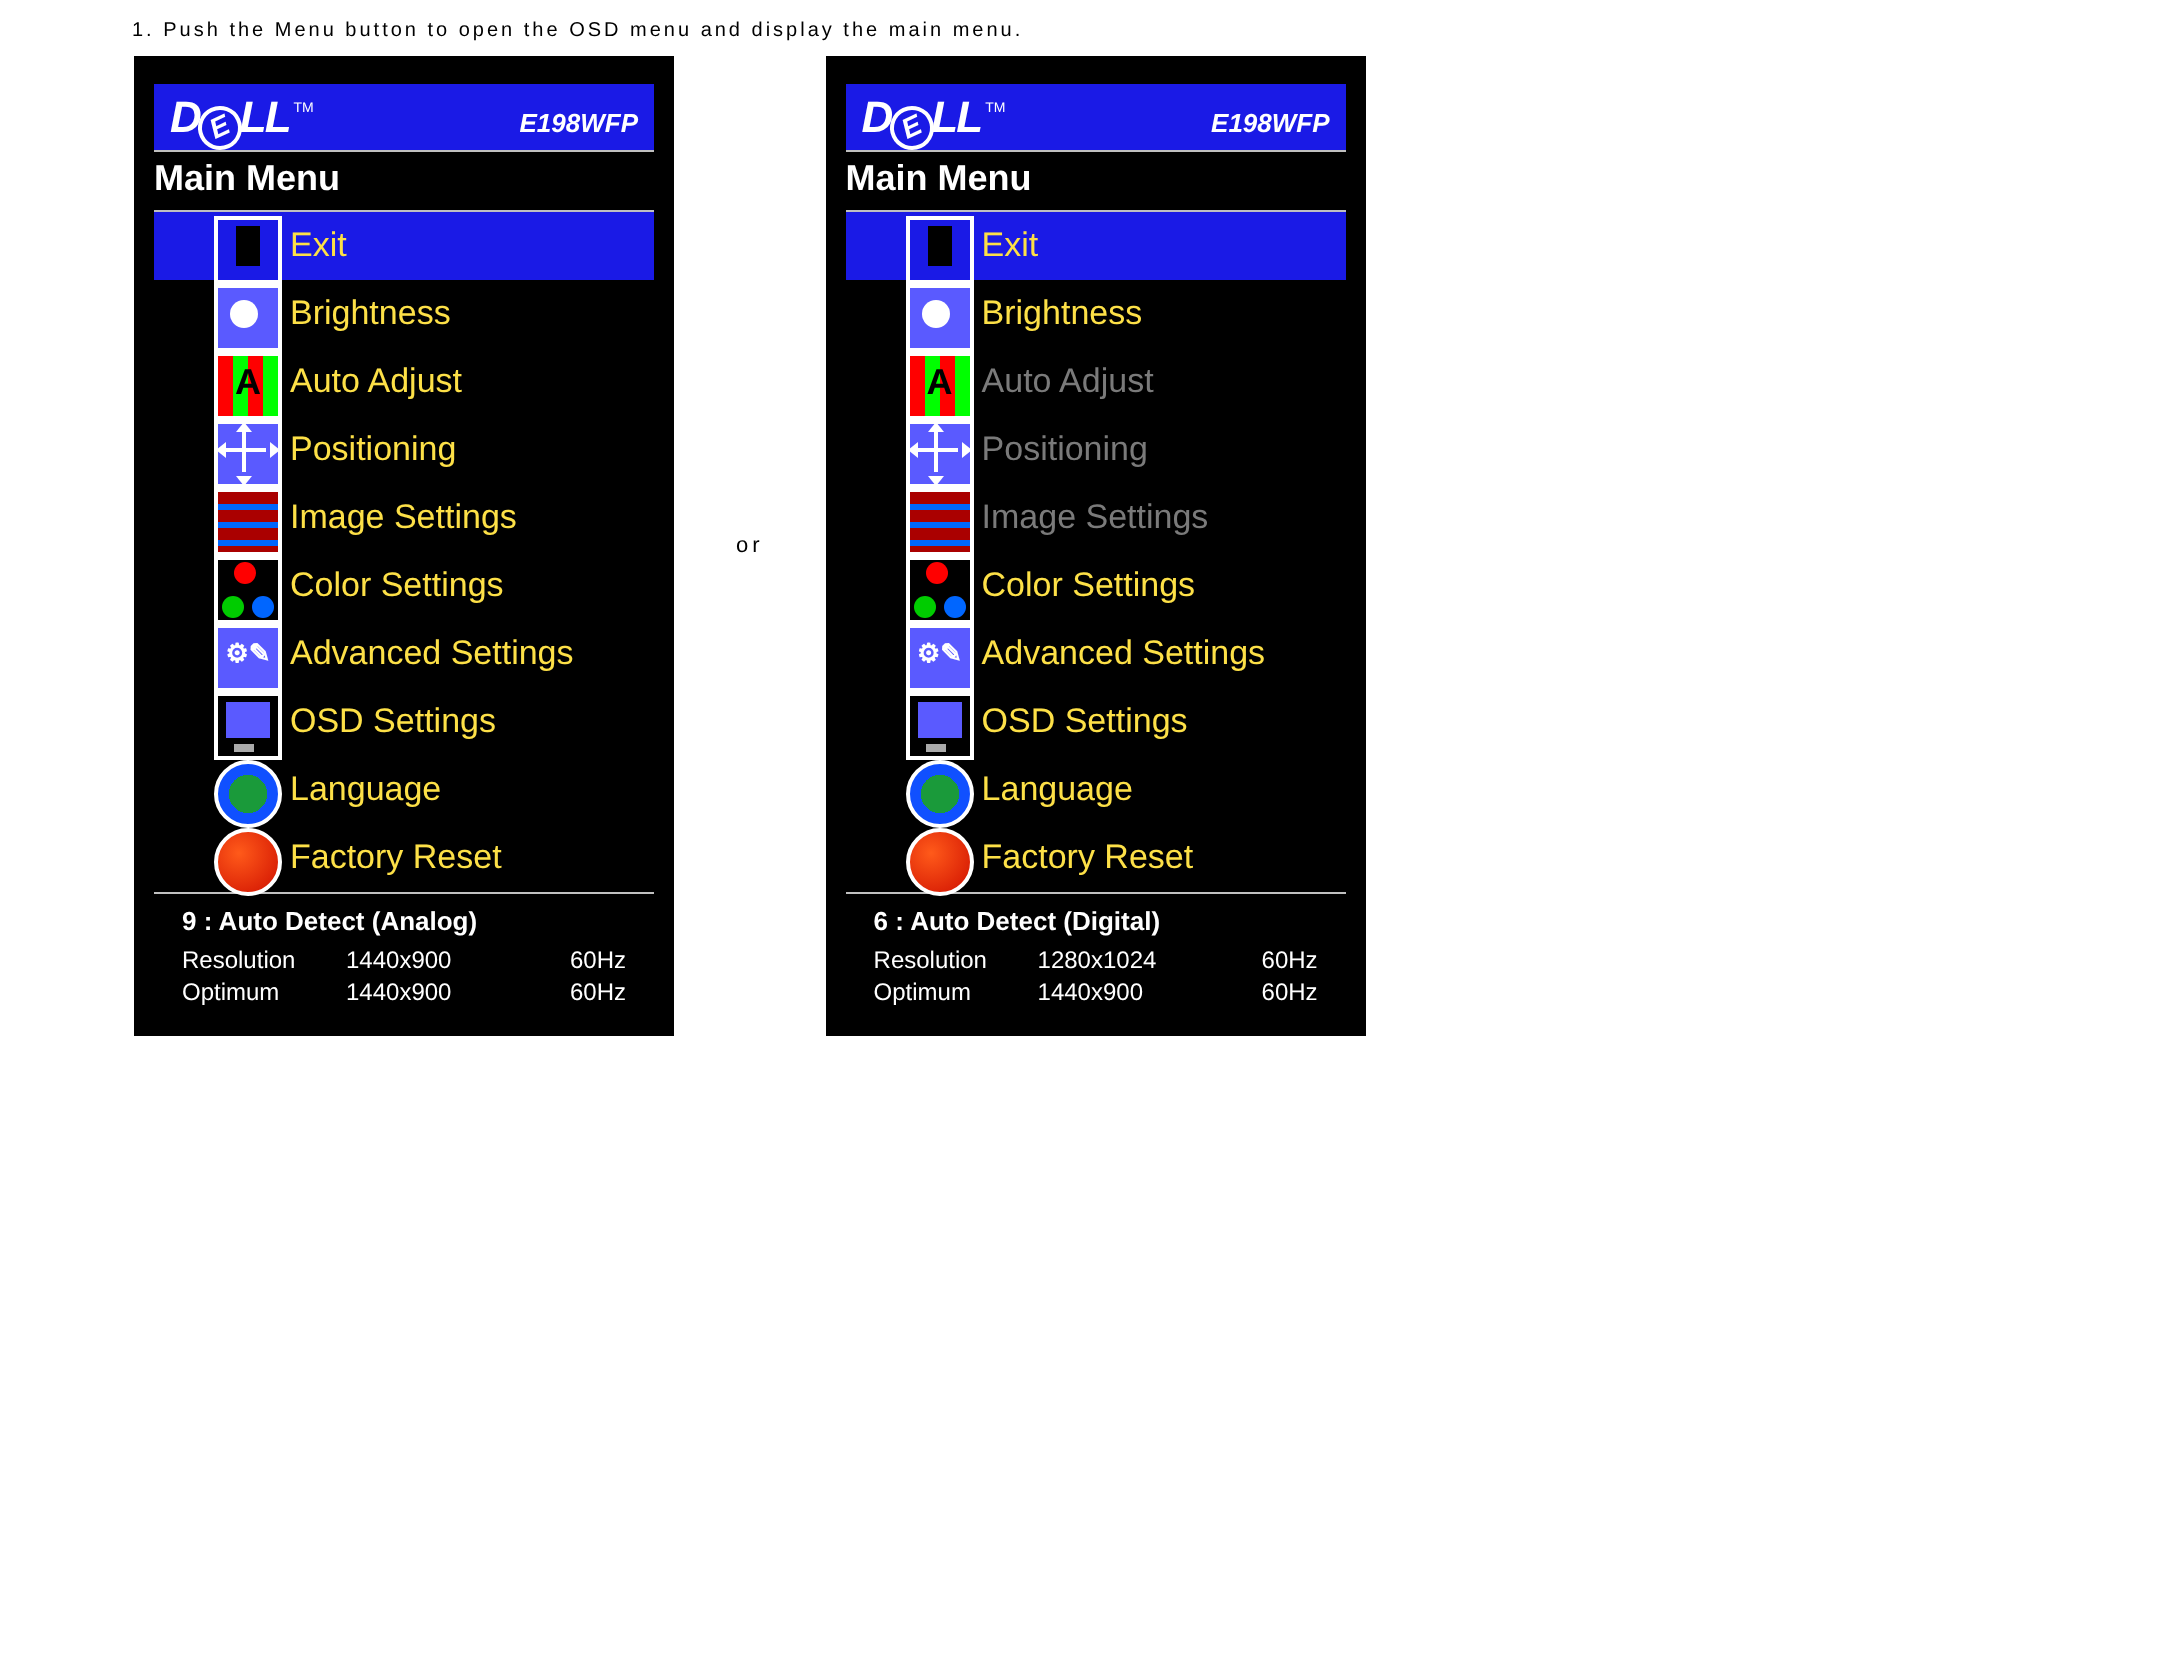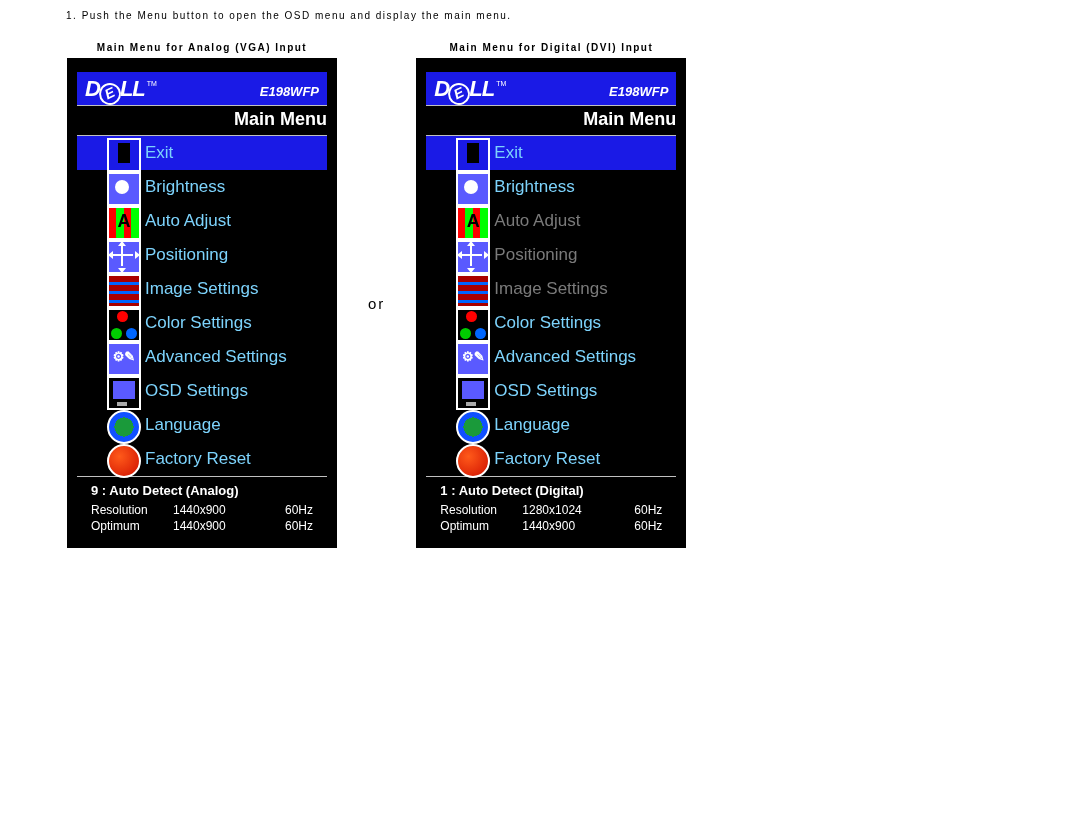--- a/index.html
+++ b/index.html
@@ -8,39 +8,39 @@
     font-family: Verdana, Arial, sans-serif;
     font-size: 11px;
     color: #000;
     background: #fff;
     width: 1080px;
     box-sizing: border-box;
   }
   .instruction {
     letter-spacing: 1.5px;
     font-size: 10px;
-    margin: 0 0 20px 50px;
+    margin: 0 0 6px 50px;
   }
   .layout-table {
     border-collapse: collapse;
     margin-left: 50px;
   }
   .layout-table td {
     vertical-align: middle;
   }
   .caption {
     font-weight: bold;
     letter-spacing: 1.5px;
     font-size: 10px;
     padding-bottom: 4px;
     text-align: center;
   }
   .or-cell {
     text-align: center;
-    font-size: 15px;
+    font-size: 11px;
     letter-spacing: 2px;
     padding: 0 30px;
     vertical-align: middle;
   }
   .osd {
     width: 270px;
     background: #000;
     padding: 14px 10px 14px 10px;
     box-sizing: border-box;
     font-family: Arial, sans-serif;
@@ -74,21 +74,21 @@
   .logo .tm { font-size: 7px; font-weight: normal; margin-left:2px; position:relative; top:-10px;}
   .model {
     color: #fff;
     font-size: 13px;
     font-weight: bold;
     font-style: italic;
   }
   .osd-title-row {
     background: #000;
     color: #fff;
-    text-align: right;
+    text-align: left;
     font-size: 18px;
     font-weight: bold;
     padding: 3px 0 5px 0;
     border-bottom: 1px solid #c0c0c0;
   }
   .menu-list { }
   .menu-item {
     display: flex;
     align-items: center;
     height: 34px;
@@ -96,21 +96,21 @@
   }
   .menu-item .icon {
     width: 30px; height: 30px;
     margin-left: 30px;
     margin-right: 8px;
     flex: 0 0 30px;
     box-sizing: border-box;
   }
   .menu-item .label {
     font-size: 17px;
-    color: #7dd3fc;
+    color: #fde047;
   }
   .menu-item.selected { background: #1a1ae6; }
   .menu-item.disabled .label { color: #7a7a7a; }
   .sep { height:1px; background:#c0c0c0; }
   .status {
     padding: 6px 14px 0 14px;
     color: #fff;
     font-size: 12px;
   }
   .status .line1 { font-weight: bold; margin-bottom: 4px; font-size:13px;}
@@ -151,25 +151,20 @@
 </head>
 <body>
 
 <p class="instruction">
   <span>1.</span>
   <span>Push the Menu button to open the OSD menu and display the main menu.</span>
 </p>
 
 <table class="layout-table">
   <tbody>
-      <tr>
-    <td class="caption">Main Menu for Analog (VGA) Input</td>
-    <td></td>
-    <td class="caption">Main Menu for Digital (DVI) Input</td>
-  </tr>
   <tr>
     <td>
       <div class="osd">
             <div class="osd-hdr">
               <span class="logo">
                 <span class="d">D</span>
                 <span class="e-ring">E</span>
                 <span class="ll">LL</span>
                 <span class="tm">TM</span>
               </span>
@@ -360,21 +355,21 @@
               </div>
               <div class="menu-item">
                 <span class="icon">
                   <div class="ic ic-reset"></div>
                 </span>
                 <span class="label">Factory Reset</span>
               </div>
             </div>
             <div class="sep"></div>
             <div class="status">
-              <div class="line1">1 : Auto Detect (Digital)</div>
+              <div class="line1">6 : Auto Detect (Digital)</div>
               <table>
                 <tbody>
                   <tr>
                     <td>Resolution</td>
                     <td>1280x1024</td>
                     <td>60Hz</td>
                   </tr>
                   <tr>
                     <td>Optimum</td>
                     <td>1440x900</td>

